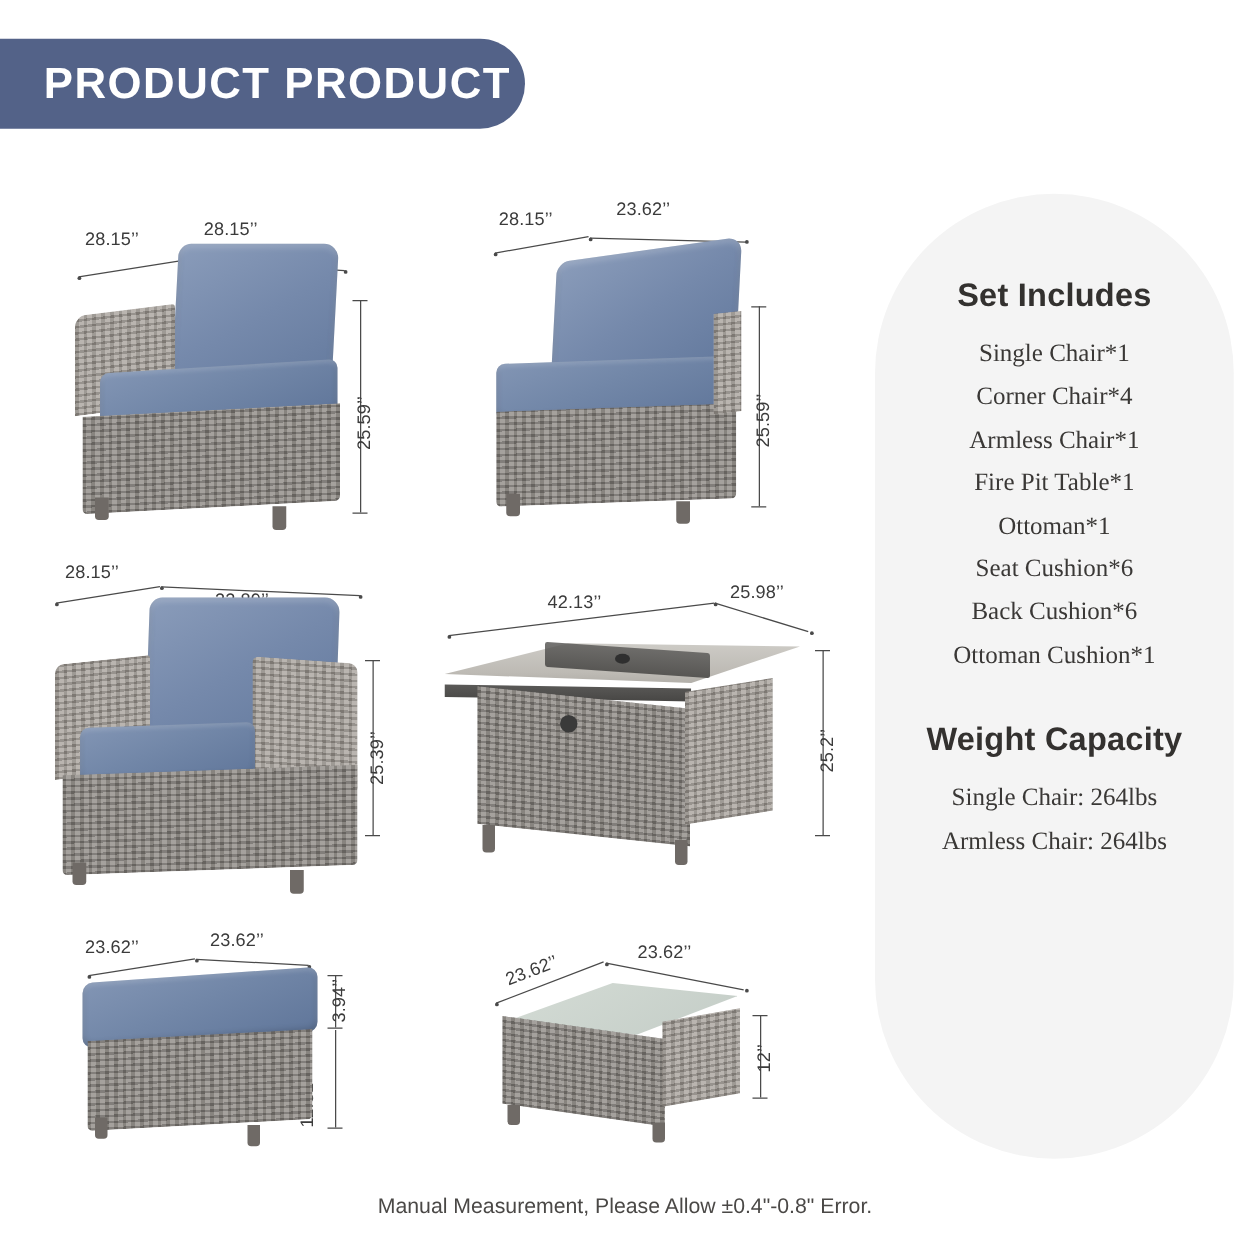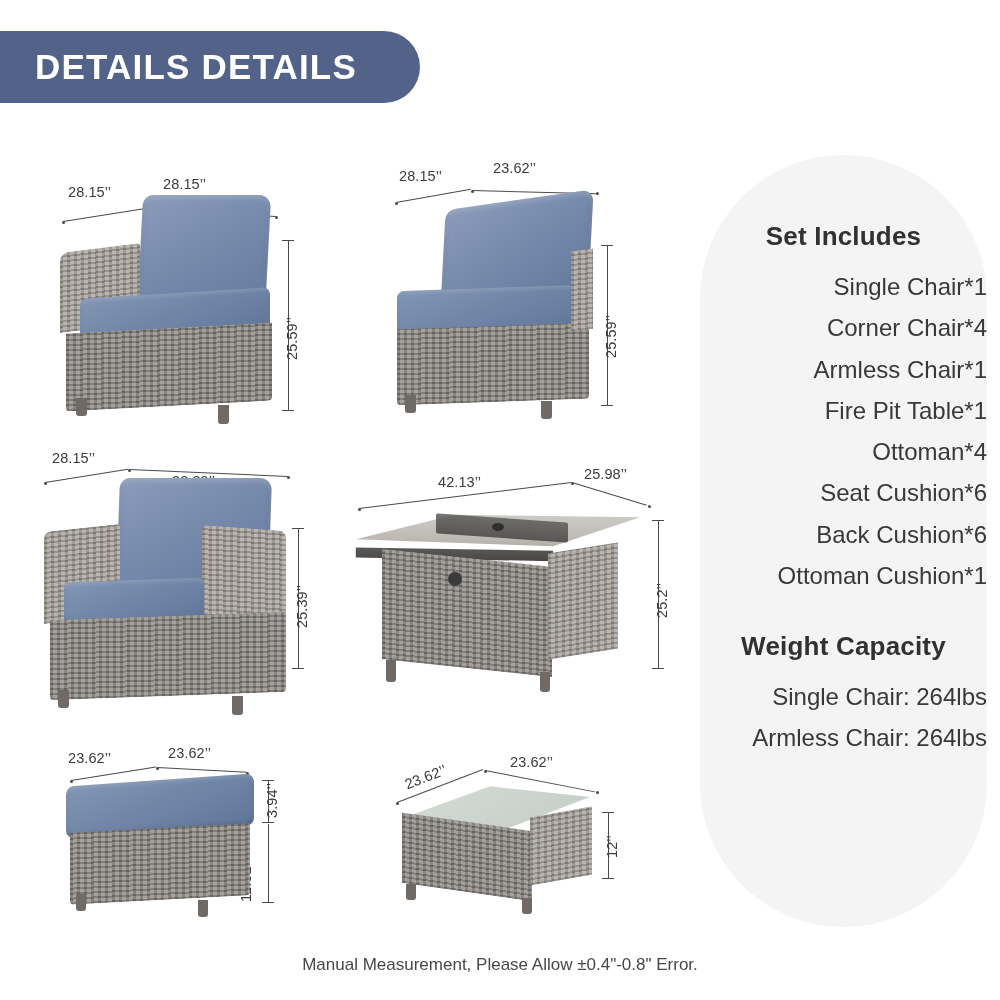--- a/index.html
+++ b/index.html
@@ -38,23 +38,24 @@
     align-items: center;
   }
   .pill-title {
     font-size: 26px; font-weight: 700; color: #33312f;
     letter-spacing: .2px;
   }
   .pill-title.t1 { margin-top: 66px; }
   .pill-title.t2 { margin-top: 35px; }
   .pill-list { margin-top: 14px; width: 100%; }
   .pill-item {
-    font-size: 24px; color: #3a3836;
-    text-align: right; line-height: 1.72;
+    font-size: 20px; color: #3a3836;
+    text-align: center; line-height: 1.72;
     white-space: nowrap;
+    font-family: Liberation Serif, serif;
   }
 
   
   .cell { position: absolute; }
 
   
   .dim {
     position: absolute;
     font-size: 14.5px;
     color: #3b3b3b;
@@ -106,21 +107,21 @@
     position: absolute; left: 0; top: 955px; width: 1000px;
     text-align: center; font-size: 17px; color: #4a4846;
   }
 </style>
 </head>
 <body>
 
 <div class="page">
 
   <div class="banner">
-    <div class="banner-text">DETAILS DETAILS</div>
+    <div class="banner-text">PRODUCT PRODUCT</div>
   </div>
 
   <div class="cell" style="left:40px; top:160px; width:300px; height:260px;">
 
     <div class="dot" style="left:22px; top:61px;"></div>
     <div class="rule-d" style="left:23px; top:61px; width:82px; transform:rotate(-9deg);"></div>
     <div class="dot" style="left:104px; top:48px;"></div>
     <div class="rule-d" style="left:105px; top:48px; width:131px; transform:rotate(3.5deg);"></div>
     <div class="dot" style="left:235px; top:56px;"></div>
     <div class="dim" style="left:28px; top:24px;">28.15’’</div>
@@ -254,21 +255,21 @@
     <div class="leg" style="left:142px; top:148px; width:10px; height:16px;"></div>
   </div>
 
   <div class="info-pill">
     <div class="pill-title t1">Set Includes</div>
     <div class="pill-list">
       <div class="pill-item">Single Chair*1</div>
       <div class="pill-item">Corner Chair*4</div>
       <div class="pill-item">Armless Chair*1</div>
       <div class="pill-item">Fire Pit Table*1</div>
-      <div class="pill-item">Ottoman*4</div>
+      <div class="pill-item">Ottoman*1</div>
       <div class="pill-item">Seat Cushion*6</div>
       <div class="pill-item">Back Cushion*6</div>
       <div class="pill-item">Ottoman Cushion*1</div>
     </div>
     <div class="pill-title t2">Weight Capacity</div>
     <div class="pill-list">
       <div class="pill-item">Single Chair: 264lbs</div>
       <div class="pill-item">Armless Chair: 264lbs</div>
     </div>
   </div>

